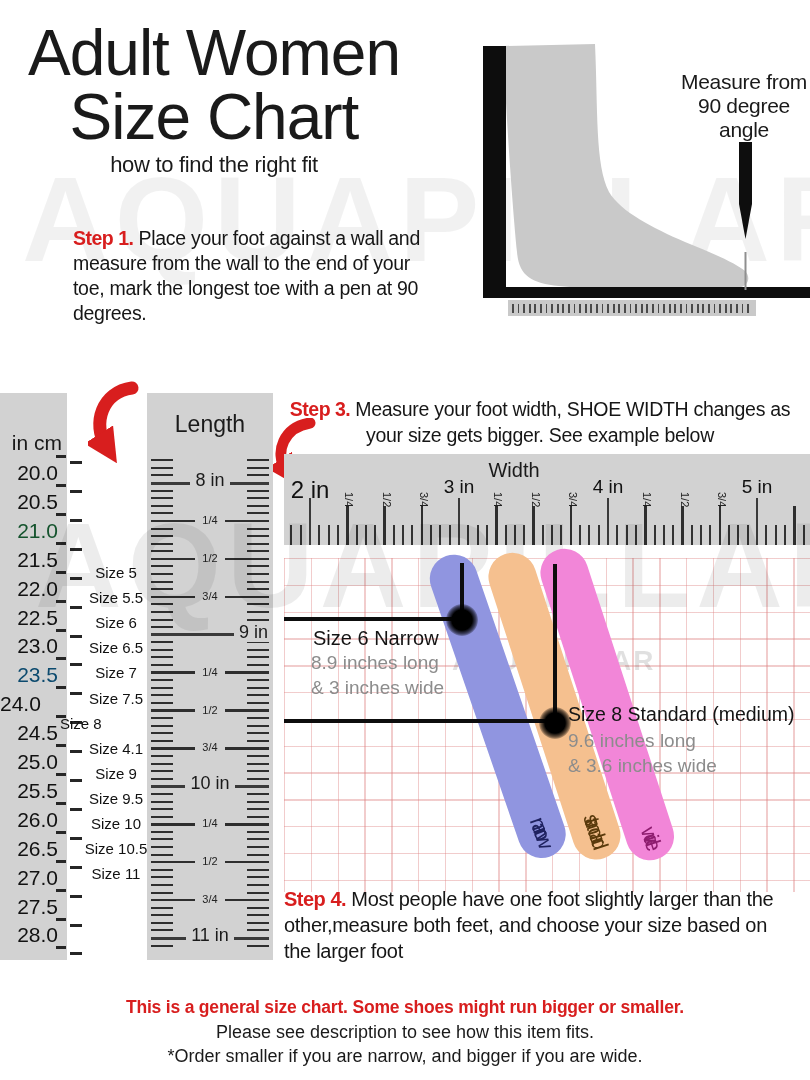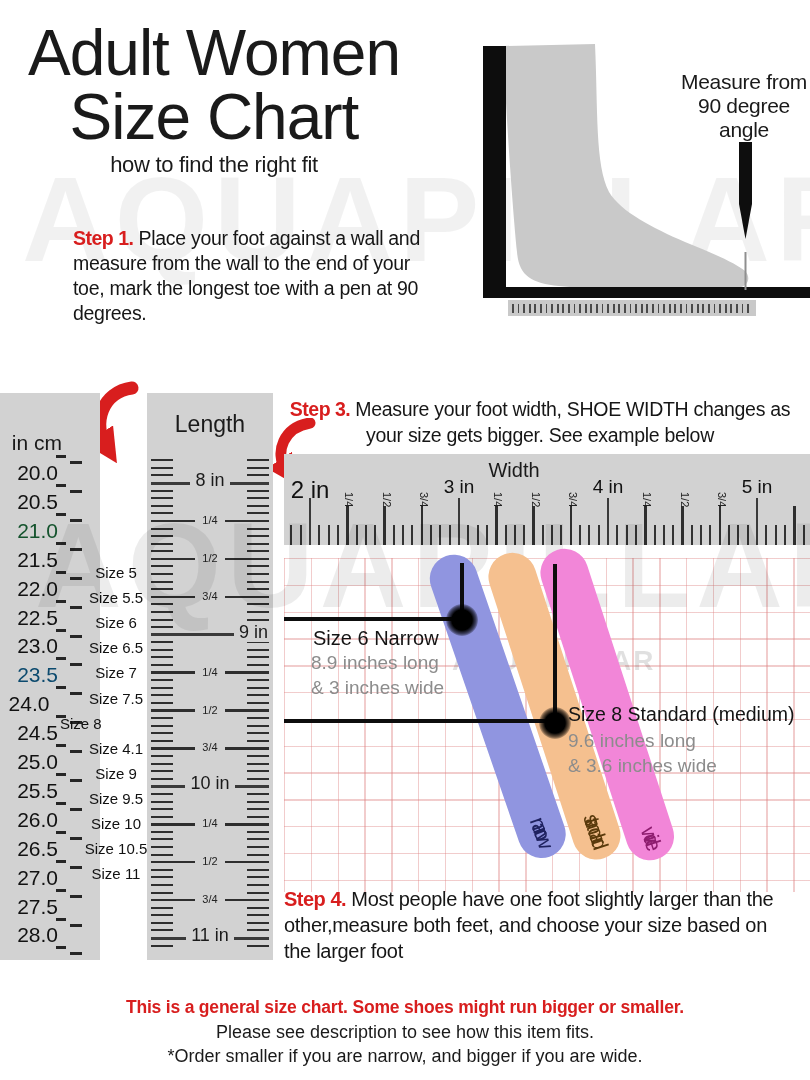--- a/index.html
+++ b/index.html
@@ -78,21 +78,21 @@
   </svg>
   <svg class="abs" style="left:272px; top:418px;" width="58" height="75" viewBox="0 0 58 75">
     <defs>
         <marker id="ah2" markerUnits="userSpaceOnUse" markerWidth="30" markerHeight="30" viewBox="0 0 10 10" refX="4" refY="5" orient="auto">
           <path d="M0,0 L10,5 L0,10 z" fill="#d81e1e"></path>
         </marker>
       </defs>
     <path d="M38,5 C12,9 2,34 14,52" fill="none" stroke="#d81e1e" stroke-width="11" stroke-linecap="round" marker-end="url(#ah2)"></path>
   </svg>
 
-  <div class="ruler" id="cm-ruler" style="left:0; top:393px; width:100px; height:567px;">
+  <div class="ruler" id="cm-ruler" style="left:0; top:393px; width:67px; height:567px;">
     <div style="position:absolute; left:0; top:38px; width:62px; text-align:right; font-size:21px;">in cm</div>
   <div style="position: absolute; left: 56px; top: 62px; width: 10px; height: 3px; background: rgb(38, 38, 38);"></div>
       <div style="position: absolute; left: 70px; top: 68px; width: 12px; height: 3px; background: rgb(38, 38, 38);"></div>
       <div style="position: absolute; left: 0px; top: 67px; width: 58px; text-align: right; font-size: 21px; line-height: 26px; color: rgb(17, 17, 17);">20.0</div>
       <div style="position: absolute; left: 56px; top: 91px; width: 10px; height: 3px; background: rgb(38, 38, 38);"></div>
       <div style="position: absolute; left: 70px; top: 97px; width: 12px; height: 3px; background: rgb(38, 38, 38);"></div>
       <div style="position: absolute; left: 0px; top: 95.9px; width: 58px; text-align: right; font-size: 21px; line-height: 26px; color: rgb(17, 17, 17);">20.5</div>
       <div style="position: absolute; left: 56px; top: 119.9px; width: 10px; height: 3px; background: rgb(38, 38, 38);"></div>
       <div style="position: absolute; left: 70px; top: 125.9px; width: 12px; height: 3px; background: rgb(38, 38, 38);"></div>
       <div style="position: absolute; left: 0px; top: 124.8px; width: 58px; text-align: right; font-size: 21px; line-height: 26px; color: #14532d;">21.0</div>
@@ -106,21 +106,21 @@
       <div style="position: absolute; left: 70px; top: 212.6px; width: 12px; height: 3px; background: rgb(38, 38, 38);"></div>
       <div style="position: absolute; left: 0px; top: 211.5px; width: 58px; text-align: right; font-size: 21px; line-height: 26px; color: rgb(17, 17, 17);">22.5</div>
       <div style="position: absolute; left: 56px; top: 235.5px; width: 10px; height: 3px; background: rgb(38, 38, 38);"></div>
       <div style="position: absolute; left: 70px; top: 241.5px; width: 12px; height: 3px; background: rgb(38, 38, 38);"></div>
       <div style="position: absolute; left: 0px; top: 240.4px; width: 58px; text-align: right; font-size: 21px; line-height: 26px; color: rgb(17, 17, 17);">23.0</div>
       <div style="position: absolute; left: 56px; top: 264.4px; width: 10px; height: 3px; background: rgb(38, 38, 38);"></div>
       <div style="position: absolute; left: 70px; top: 270.4px; width: 12px; height: 3px; background: rgb(38, 38, 38);"></div>
       <div style="position: absolute; left: 0px; top: 269.3px; width: 58px; text-align: right; font-size: 21px; line-height: 26px; color: #0c4a6e;">23.5</div>
       <div style="position: absolute; left: 56px; top: 293.3px; width: 10px; height: 3px; background: rgb(38, 38, 38);"></div>
       <div style="position: absolute; left: 70px; top: 299.3px; width: 12px; height: 3px; background: rgb(38, 38, 38);"></div>
-      <div style="position: absolute; left: 0px; top: 298.2px; width: 58px; text-align: center; font-size: 21px; line-height: 26px; color: rgb(17, 17, 17);">24.0</div>
+      <div style="position: absolute; left: 0px; top: 298.2px; width: 58px; text-align: left; font-size: 21px; line-height: 26px; color: rgb(17, 17, 17);">24.0</div>
       <div style="position: absolute; left: 56px; top: 322.2px; width: 10px; height: 3px; background: rgb(38, 38, 38);"></div>
       <div style="position: absolute; left: 70px; top: 328.2px; width: 12px; height: 3px; background: rgb(38, 38, 38);"></div>
       <div style="position: absolute; left: 0px; top: 327.1px; width: 58px; text-align: right; font-size: 21px; line-height: 26px; color: rgb(17, 17, 17);">24.5</div>
       <div style="position: absolute; left: 56px; top: 351.1px; width: 10px; height: 3px; background: rgb(38, 38, 38);"></div>
       <div style="position: absolute; left: 70px; top: 357.1px; width: 12px; height: 3px; background: rgb(38, 38, 38);"></div>
       <div style="position: absolute; left: 0px; top: 356px; width: 58px; text-align: right; font-size: 21px; line-height: 26px; color: rgb(17, 17, 17);">25.0</div>
       <div style="position: absolute; left: 56px; top: 380px; width: 10px; height: 3px; background: rgb(38, 38, 38);"></div>
       <div style="position: absolute; left: 70px; top: 386px; width: 12px; height: 3px; background: rgb(38, 38, 38);"></div>
       <div style="position: absolute; left: 0px; top: 384.9px; width: 58px; text-align: right; font-size: 21px; line-height: 26px; color: rgb(17, 17, 17);">25.5</div>
       <div style="position: absolute; left: 56px; top: 408.9px; width: 10px; height: 3px; background: rgb(38, 38, 38);"></div>

